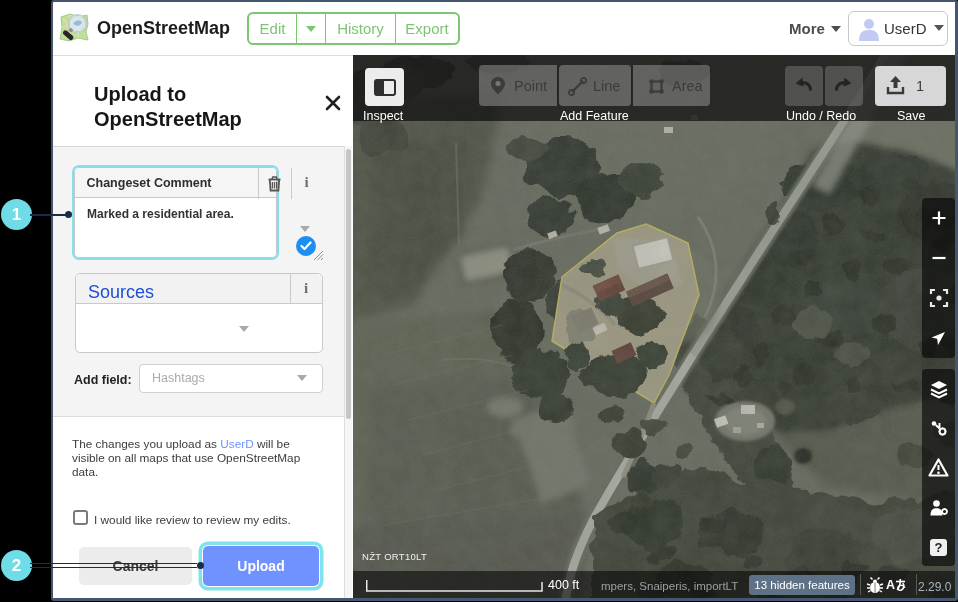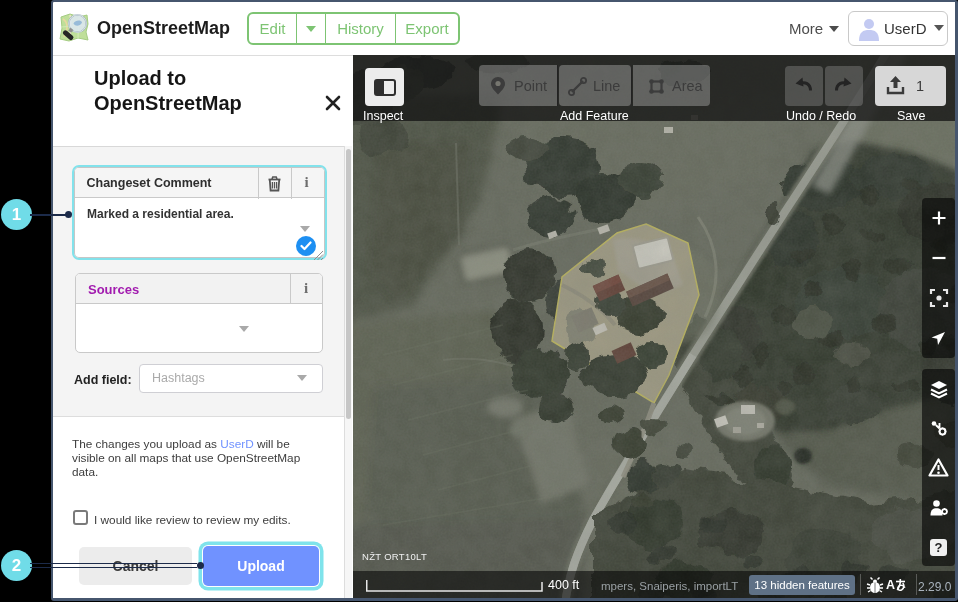--- a/index.html
+++ b/index.html
@@ -6,29 +6,29 @@
 html,body { width:958px; height:602px; overflow:hidden; }
 body { position:relative; background:#000; font-family:"Liberation Sans", sans-serif; }
 .abs { position:absolute; }
 .win { position:absolute; left:51px; top:0; width:907px; height:601px; background:#fff; border:2px solid #46566e; border-right-width:3px; border-bottom-width:3px; border-radius:3px; }
 
 .brand { position:absolute; left:97px; top:18px; font-size:18px; font-weight:bold; color:#1c1c1c; letter-spacing:0; }
 .navgrp { position:absolute; left:247px; top:12px; height:33px; border:2px solid #7dc473; border-radius:6px; display:flex; align-items:stretch; color:#7dc473; font-size:15px; background:#fff; }
 .navgrp .seg { display:flex; align-items:center; justify-content:center; border-right:1px solid #7dc473; padding:14px; }
 .navgrp .seg:last-child { border-right:none; }
 .caret { display:inline-block; width:0; height:0; border-left:5px solid transparent; border-right:5px solid transparent; border-top:6px solid #7dc473; }
-.more { position:absolute; left:789px; top:20px; font-size:15px; color:#4c4c4c; }
+.more { position:absolute; left:789px; top:20px; font-size:15px; color:#4c4c4c;font-weight:bold; }
 .caret2 { display:inline-block; width:0; height:0; border-left:5px solid transparent; border-right:5px solid transparent; border-top:6px solid #4c4c4c; vertical-align:middle; margin-left:6px; margin-bottom:2px;}
 .userbtn { position:absolute; left:848px; top:11px; width:100px; height:35px; border:1px solid #c9c9c9; border-radius:6px; background:#fff; }
 
-.side-h2 { position:absolute; left:94px; top:66px; font-size:20px; line-height:25px; font-weight:bold; color:#161616; }
+.side-h2 { position:absolute; left:94px; top:82px; font-size:20px; line-height:25px; font-weight:bold; color:#161616; }
 .grayarea { position:absolute; left:53px; top:146px; width:291px; height:271px; background:#f4f4f4; border-top:1px solid #d8d8d8; border-bottom:1px solid #ddd; }
 .sbtrack { position:absolute; left:344px; top:146px; width:8px; height:452px; background:#f6f6f6; border-left:1px solid #ddd; }
 .sbthumb { position:absolute; left:346px; top:149px; width:5px; height:270px; background:#c6c6c6; border-radius:3px; }
-.card1 { position:absolute; left:71.5px; top:164.5px; width:255px; height:95px; background:#fff; border:2.5px solid #82e2eb; border-radius:7px; box-shadow:inset 0 0 0 1px #c6c6c6; }
+.card1 { position:absolute; left:71.5px; top:164.5px; width:207px; height:95px; background:#fff; border:2.5px solid #82e2eb; border-radius:7px; box-shadow:inset 0 0 0 1px #c6c6c6; }
 .card1 .hd { position:absolute; left:1px; top:1px; right:1px; height:30px; background:#f5f5f5; border-bottom:1px solid #c9c9c9; border-radius:4px 4px 0 0; }
 .card1 .hd .ttl { position:absolute; left:12px; top:8px; font-size:12.5px; font-weight:bold; color:#2e2e2e; }
 .vdiv { position:absolute; top:0; width:1px; height:31px; background:#c9c9c9; }
 .card2 { position:absolute; left:75px; top:273px; width:248px; height:80px; background:#fff; border:1px solid #c9c9c9; border-radius:5px; }
 .card2 .hd { position:absolute; left:0; top:0; right:0; height:30px; background:#f2f2f2; border-bottom:1px solid #c9c9c9; border-radius:4px 4px 0 0; }
 .combo { position:absolute; border:1px solid #cfcfd4; border-radius:4px; background:#fff; color:#a3a3aa; font-size:12.5px; }
 .ccaret { position:absolute; width:0; height:0; border-left:5.5px solid transparent; border-right:5.5px solid transparent; border-top:6.5px solid #a9a9a9; }
 .para { position:absolute; left:72px; top:437px; width:250px; font-size:11.8px; line-height:14px; color:#3c3c3c; }
 .chk { position:absolute; left:73px; top:510px; width:15px; height:15px; border:2px solid #7a7a7a; border-radius:3px; background:#fff; }
 .btn-cancel { position:absolute; left:79px; top:547px; width:113px; height:38px; background:#ececec; border-radius:5px; font-size:14px; font-weight:bold; color:#3a3a3a; text-align:center; line-height:38px; }
@@ -349,21 +349,21 @@
   <div class="abs" style="left:296px; top:236px; width:20px; height:20px; border-radius:50%; background:#1d8ff2; z-index:2;"></div>
   <svg class="abs" style="left:300px; top:241px; z-index:3;" width="12" height="10" viewBox="0 0 12 10">
     <path d="M1.5 5 L4.5 8 L10.5 1.5" stroke="#fff" stroke-width="2.2" fill="none" stroke-linecap="round" stroke-linejoin="round"></path>
   </svg>
   <svg class="abs" style="left:313px; top:250px; z-index:2;" width="11" height="11" viewBox="0 0 11 11">
     <path d="M10 1 L1 10 M10 4.5 L4.5 10 M10 8 L8 10" stroke="#8e8e8e" stroke-width="1"></path>
   </svg>
 
   <div class="card2">
     <div class="hd">
-      <div class="abs" style="left:12px; top:8px; font-size:13px; font-weight:bold; color:#a21caf;">Sources</div>
+      <div class="abs" style="left:12px; top:8px; font-size:18px; font-weight:normal; color:#1d4ed8;">Sources</div>
       <div class="vdiv" style="left:214px; height:30px;"></div>
       <div class="abs" style="left:228px; top:5.5px; font-family:'Liberation Serif',serif; font-weight:bold; font-size:15px; color:#6e6e6e;">i</div>
     </div>
     <div class="ccaret" style="left:163px; top:52px;"></div>
   </div>
 
   <div class="abs" style="left:74px; top:373px; font-size:12.5px; font-weight:bold; color:#222;">Add field:</div>
   <div class="combo" style="left:139px; top:364px; width:184px; height:29px; line-height:27px; padding-left:12px; color:#aaa;">Hashtags</div>
   <div class="ccaret" style="left:297px; top:375px;"></div>
 

